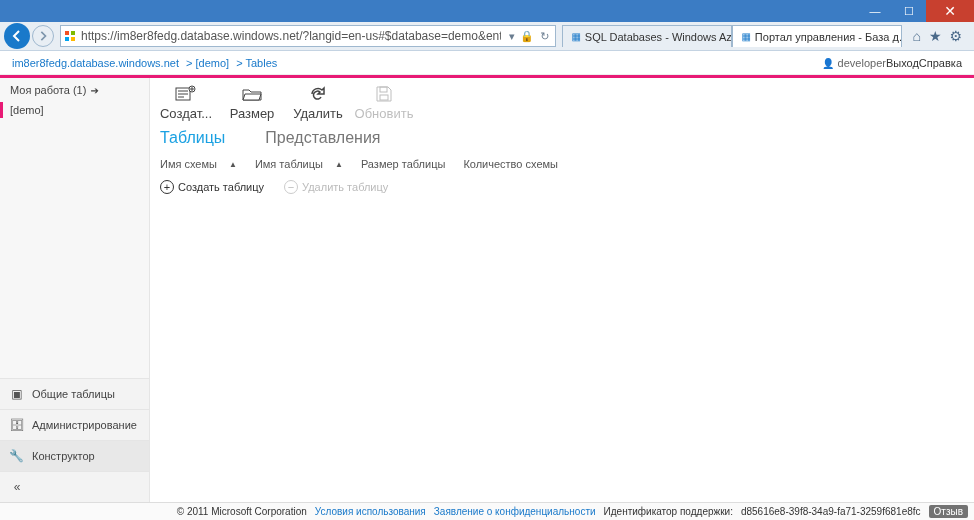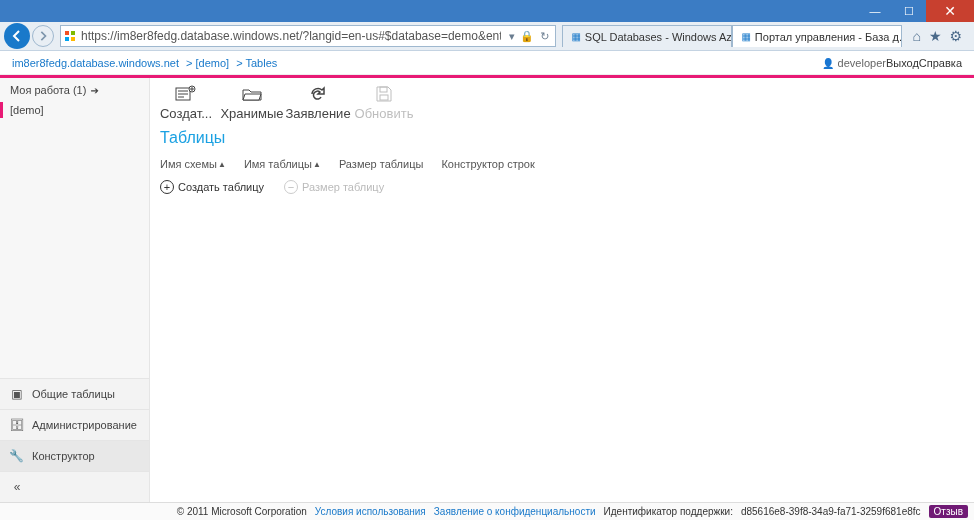--- a/index.html
+++ b/index.html
@@ -53,31 +53,31 @@
   .toolbar { display:flex; gap:14px; padding:0 10px 4px 10px;}
   .tbtn { display:flex; flex-direction:column; align-items:center; gap:2px; width:52px; color:#444; font-size:13px;}
   .tbtn .ic { width:28px; height:20px; display:flex; align-items:center; justify-content:center; font-size:16px; color:#444;}
   .tbtn.disabled { opacity:0.35;}
   .tabs { display:flex; gap:40px; padding:4px 24px 8px 10px; font-size:16px; color:#777; border-bottom:1px solid transparent;}
   .tabs .t { cursor:pointer;}
   .tabs .t.active { color:#1ba1e2;}
   .search-row { padding:6px 10px 4px 10px;}
   .search-row input { width:140px; border:1px solid #ccc; padding:3px 6px; font-size:10px; color:#888; font-style:italic;}
   .col-headers { display:flex; gap:18px; padding:2px 10px 6px 10px; font-size:11px; color:#555;}
-  .col-headers .col { display:flex; align-items:center; gap:1px; cursor:pointer;}
+  .col-headers .col { display:flex; align-items:center; gap:12px; cursor:pointer;}
   .col-headers .caret { font-size:8px;}
   .actions-row { display:flex; gap:20px; padding:4px 10px; font-size:11px; align-items:center;}
   .actions-row .act { display:flex; align-items:center; gap:4px; cursor:pointer;}
   .actions-row .act .circ { width:14px; height:14px; border:1.5px solid #333; border-radius:50%; display:flex; align-items:center; justify-content:center; font-size:11px; line-height:1;}
   .actions-row .act.disabled { color:#bbb;}
   .actions-row .act.disabled .circ { border-color:#ccc;}
 
   .footer { height:18px; border-top:1px solid #ddd; display:flex; align-items:center; justify-content:flex-end; gap:8px; padding:0 6px; font-size:10px; color:#333; background:#fafafa;text-align:right;}
   .footer a { color:#1979ca; text-decoration:none;}
-  .footer .feedback { background:#701a75; color:#fff; padding:1px 5px; border-radius:2px;}
+  .footer .feedback { background:#737373; color:#fff; padding:1px 5px; border-radius:2px;}
 
   svg { display:block; }
 </style>
 </head>
 <body>
 
 <div class="titlebar">
   <div class="win-btn">—</div>
   <div class="win-btn">☐</div>
   <div class="win-btn close">✕</div>
@@ -184,72 +184,73 @@
         </span>
         <span>Создат...</span>
       </div>
       <div class="tbtn">
         <span class="ic">
           <svg width="22" height="18" viewBox="0 0 22 18">
               <path d="M2 5h6l2 2h10v8H2z" fill="none" stroke="#444"></path>
               <path d="M4 9h16l-2 6H2z" fill="#fff" stroke="#444"></path>
             </svg>
         </span>
-        <span>Хранимые</span>
+        <span>Размер</span>
       </div>
       <div class="tbtn">
         <span class="ic">
           <svg width="20" height="18" viewBox="0 0 20 18">
               <path d="M4 9a6 6 0 0 1 10-4l2-2v6h-6l2-2a4 4 0 1 0 1 5" fill="none" stroke="#444" stroke-width="1.5"></path>
             </svg>
         </span>
-        <span>Заявление</span>
+        <span>Удалить</span>
       </div>
       <div class="tbtn disabled">
         <span class="ic">
           <svg width="18" height="18" viewBox="0 0 18 18">
               <path d="M2 2h11l3 3v11H2z" fill="none" stroke="#444"></path>
               <rect x="5" y="2" width="7" height="5" fill="none" stroke="#444"></rect>
               <rect x="5" y="10" width="8" height="5" fill="none" stroke="#444"></rect>
             </svg>
         </span>
         <span>Обновить</span>
       </div>
     </div>
 
     <div class="tabs">
       <span class="t active">Таблицы</span>
+      <span class="t">Представления</span>
     </div>
 
 
     <div class="col-headers">
       <span class="col">
           <span>Имя схемы</span>
           <span class="caret">▲</span>
         </span>
       <span class="col">
           <span>Имя таблицы</span>
           <span class="caret">▲</span>
         </span>
       <span class="col">
           <span>Размер таблицы</span>
         </span>
       <span class="col">
-          <span>Конструктор строк</span>
+          <span>Количество схемы</span>
         </span>
     </div>
 
     <div class="actions-row">
       <span class="act">
         <span class="circ">+</span>
         <span>Создать таблицу</span>
       </span>
       <span class="act disabled">
         <span class="circ">−</span>
-        <span>Размер таблицу</span>
+        <span>Удалить таблицу</span>
       </span>
     </div>
   </div>
 </div>
 
 <div class="footer">
   <span>© 2011 Microsoft Corporation</span>
   <a href="#">Условия использования</a>
   <a href="#">Заявление о конфиденциальности</a>
   <span>Идентификатор поддержки:</span>

